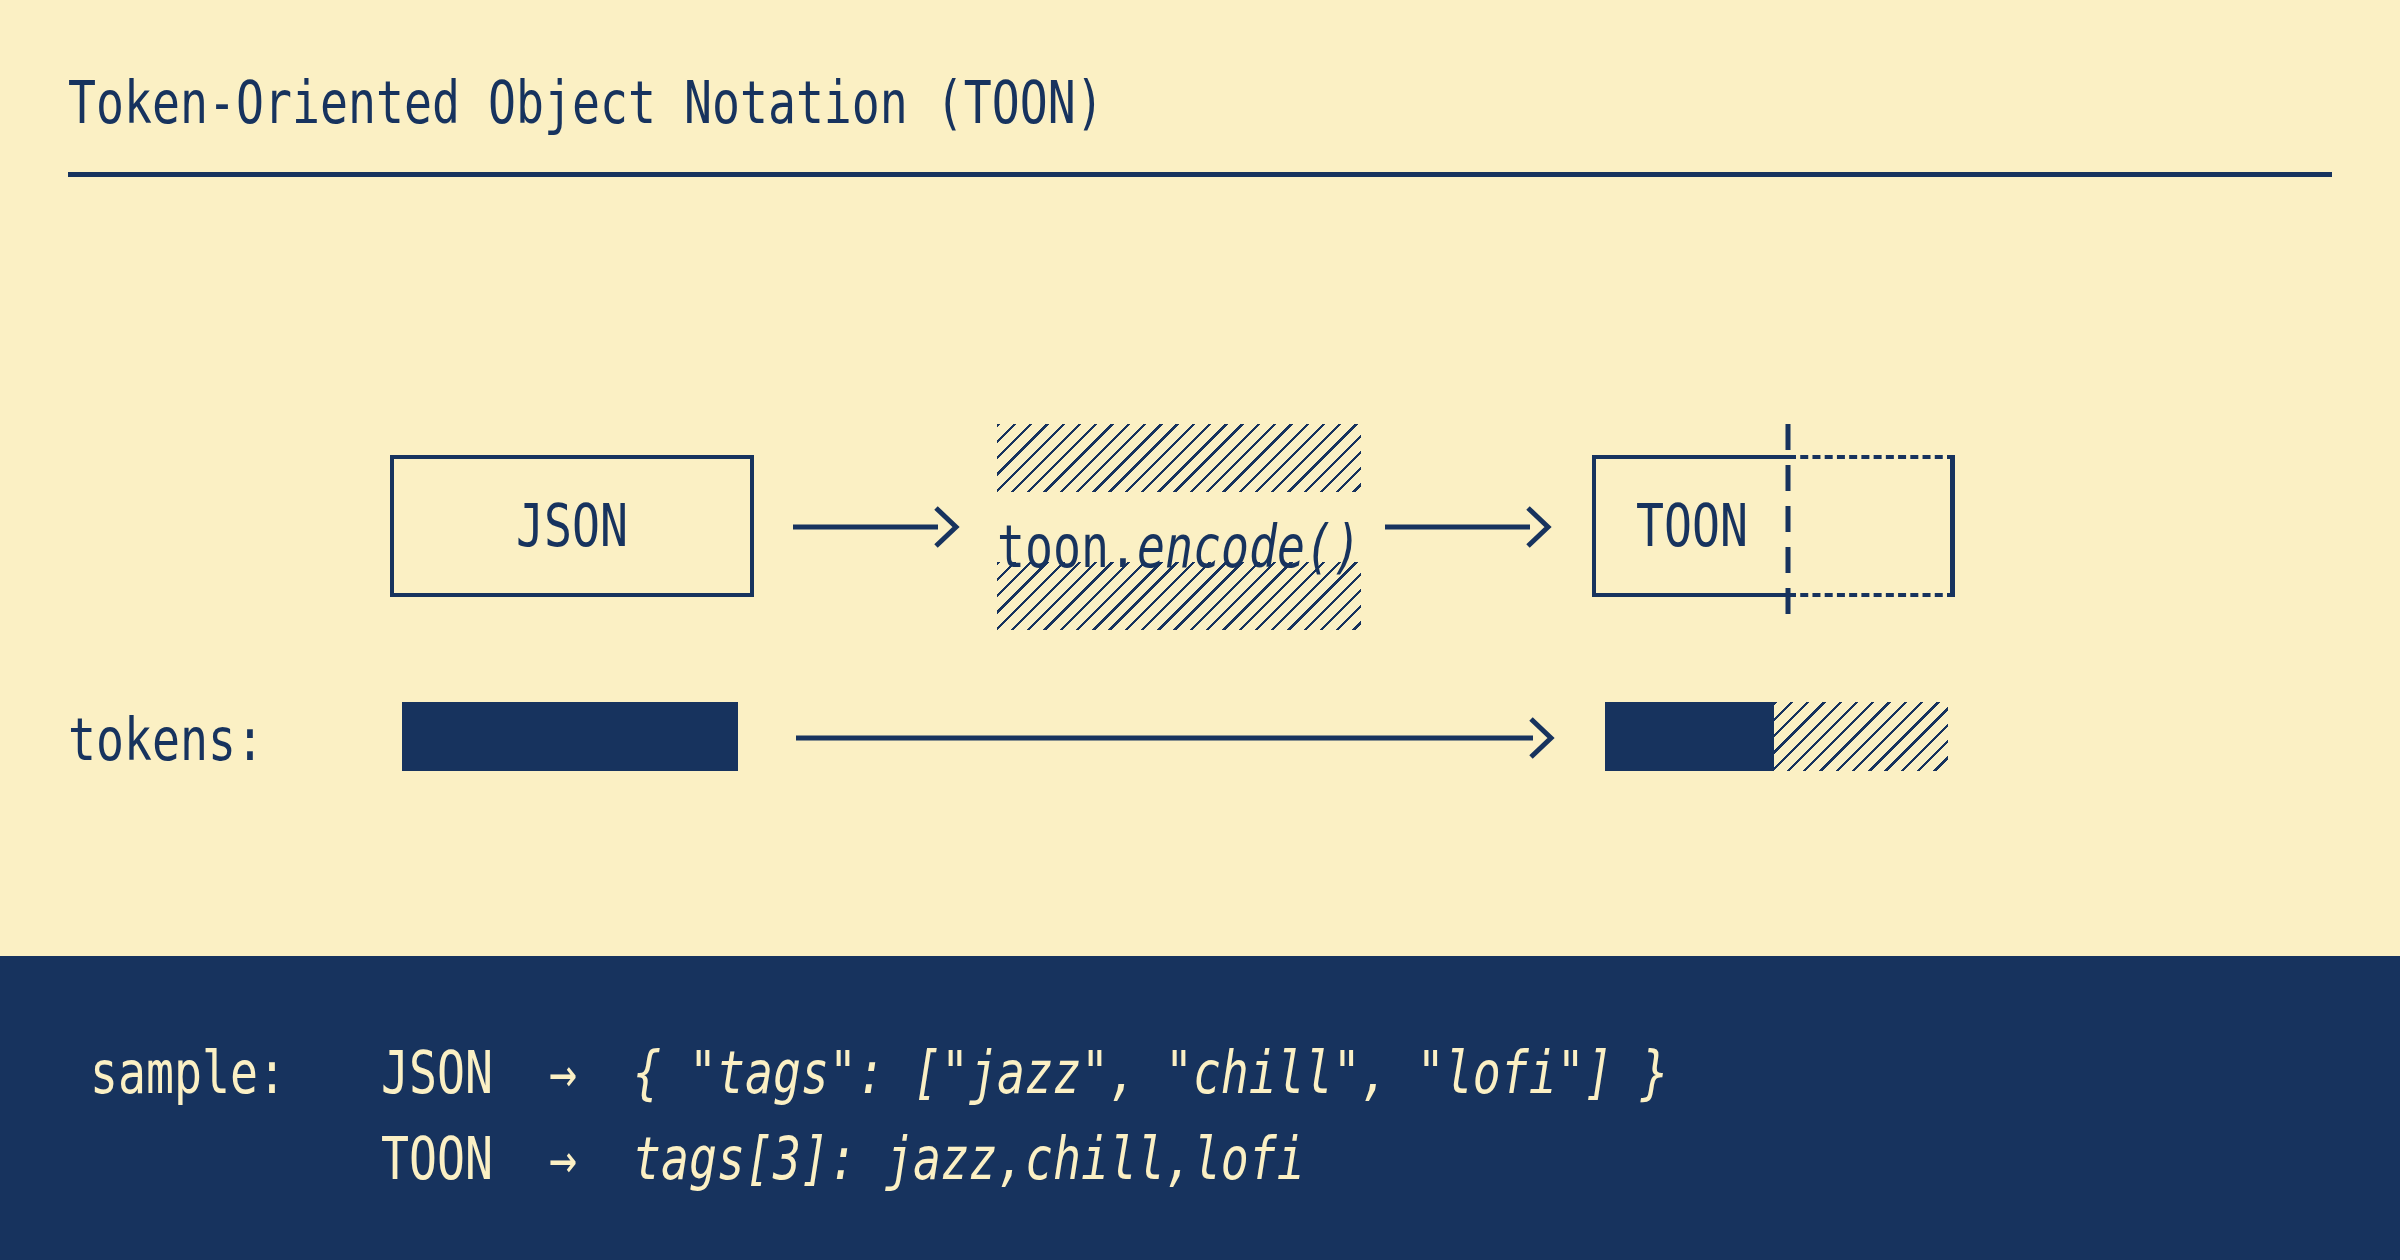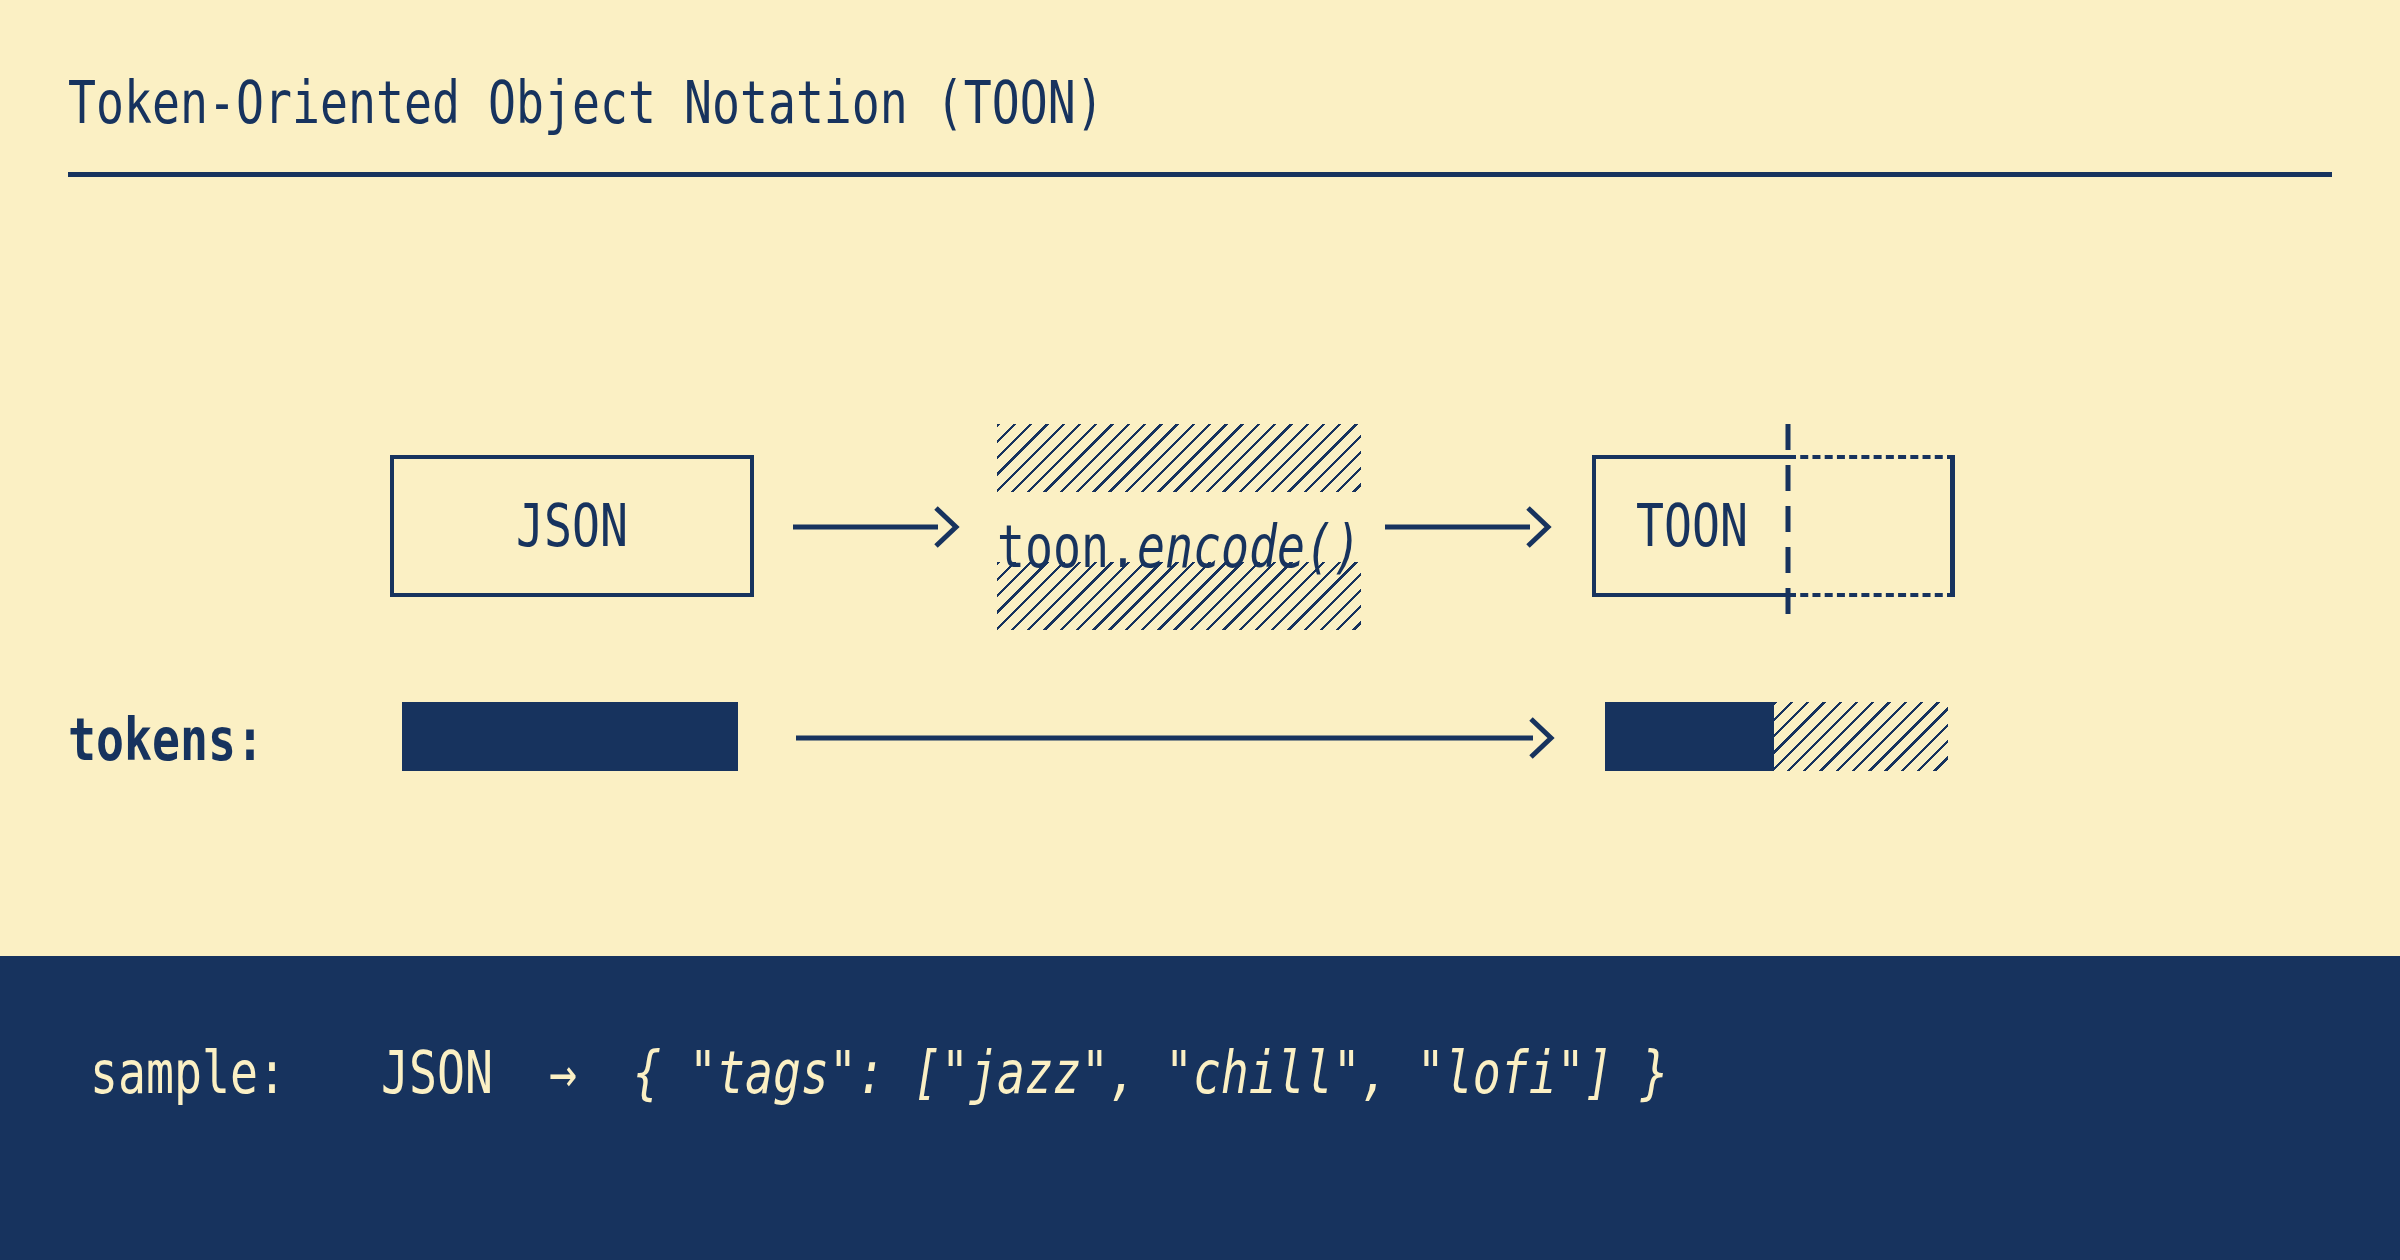--- a/index.html
+++ b/index.html
@@ -28,21 +28,21 @@
   .enc-label{left:997px;top:512px;width:364px;height:70px;justify-content:center;}
 
   .toon-solid-box{left:1592px;top:455px;width:192px;height:134px;
     border:4px solid var(--navy);border-right:none;justify-content:center;}
   .toon-ghost-box{left:1788px;top:455px;width:162px;height:134px;
     border-top:4px dashed var(--navy);border-bottom:4px dashed var(--navy);
     border-right:5px solid var(--navy);}
   .cut-line{left:1770px;top:420px;}
 
   
-  .tokens-label{left:68px;top:705px;height:70px;font-weight:bold;}
+  .tokens-label{left:68px;top:705px;height:70px;}
   .bar{background:var(--navy);}
   .bar-json{left:402px;top:702px;width:336px;height:69px;}
   .bar-toon-solid{left:1605px;top:702px;width:169px;height:69px;}
   .bar-toon-saved{left:1774px;top:702px;width:174px;height:69px;}
   .savings{left:1932px;top:703px;width:400px;height:70px;justify-content:flex-end;}
 
   
   .panel{left:0;top:956px;width:2400px;height:304px;background:var(--navy);color:var(--cream);}
   .sample-label{left:68px;top:1038px;height:70px;color:var(--cream);margin-left:22px;}
   .sample-row1{left:381px;top:1038px;height:70px;color:var(--cream);}
@@ -106,14 +106,17 @@
   <div class="abs panel"></div>
 
   <div class="abs flexc sample-label">
     <span class="tx fs46">sample:</span>
   </div>
 
   <div class="abs flexc sample-row1">
     <span class="tx fs46"><span>JSON</span><span>  →  </span><span class="it">{ "tags": ["jazz", "chill", "lofi"] }</span></span>
   </div>
 
+  <div class="abs flexc sample-row2">
+    <span class="tx fs46"><span>TOON</span><span>  →  </span><span class="it">tags[3]: jazz,chill,lofi</span></span>
+  </div>
 
 </div>
 
 </body></html>

